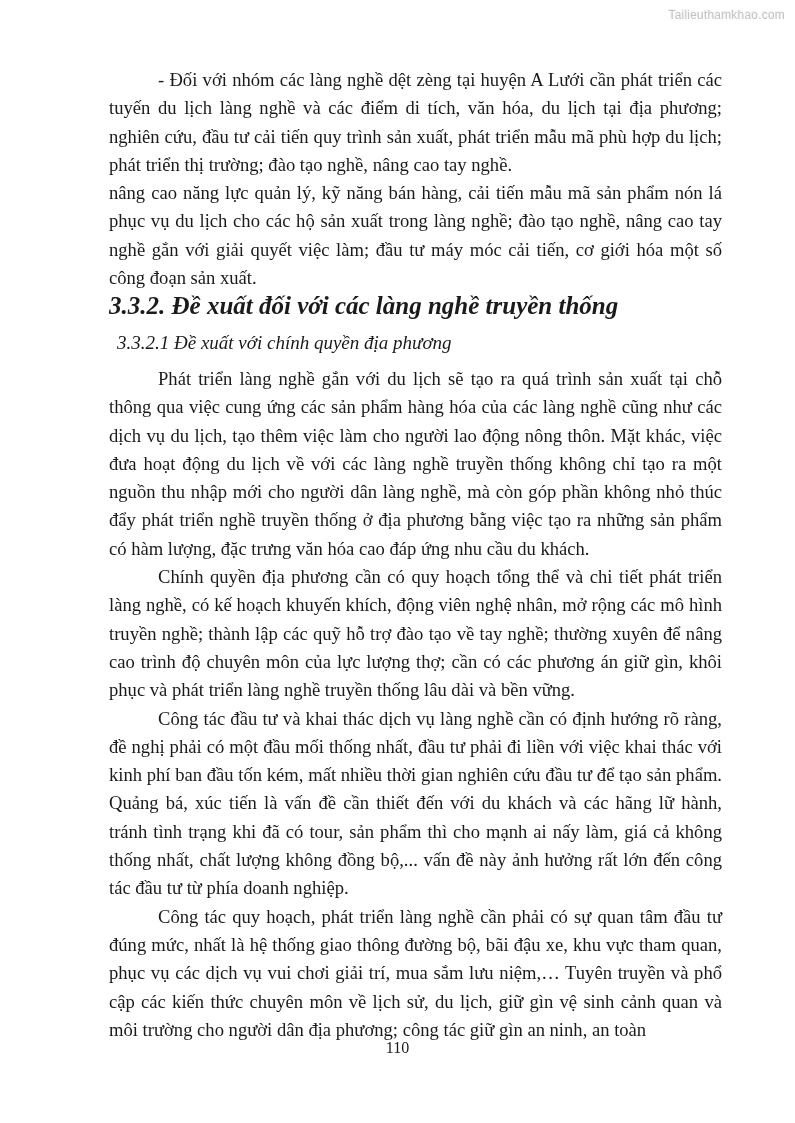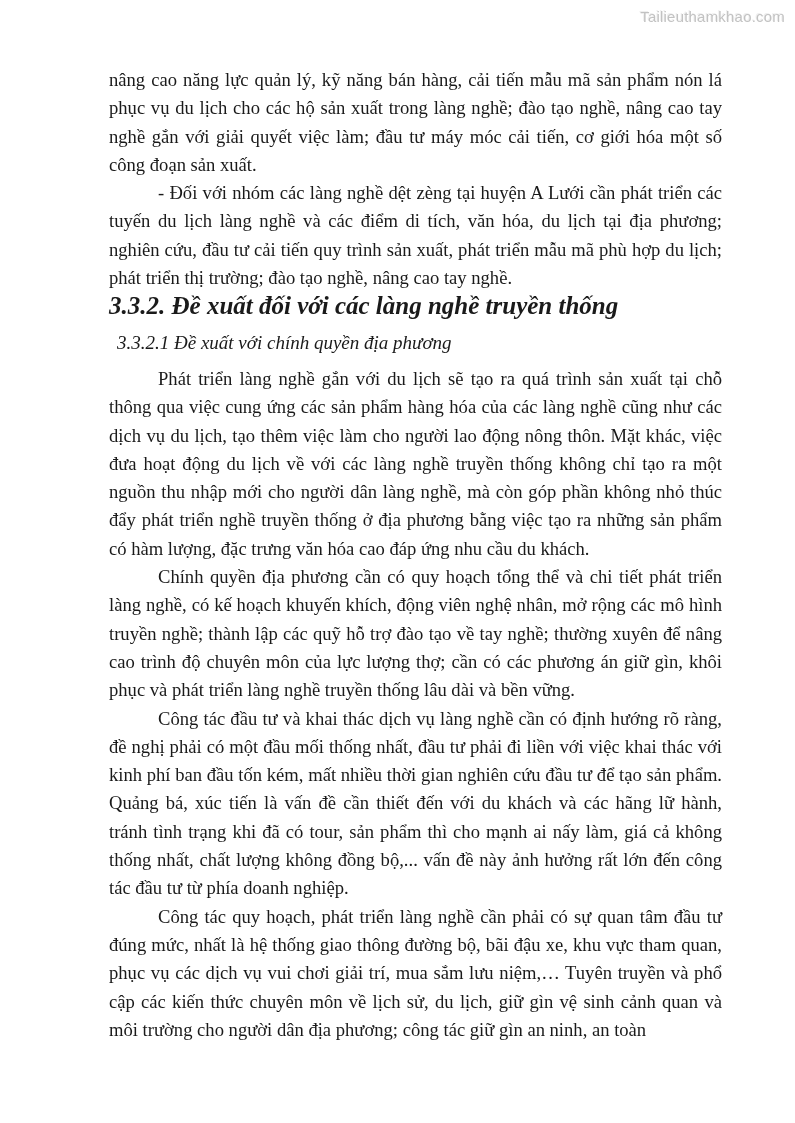--- a/index.html
+++ b/index.html
@@ -14,21 +14,21 @@
     background: #ffffff;
     overflow: hidden;
     font-family: "Liberation Serif", "DejaVu Serif", serif;
     color: #1a1a1a;
   }
   .watermark {
     position: absolute;
     top: 8px;
     right: 10px;
     font-family: "Liberation Sans", "DejaVu Sans", sans-serif;
-    font-size: 15px;
+    font-size: 12px;
     color: #c2c2c2;
     text-shadow: 1px 1px 0 #ffffff, -1px -1px 0 #efefef;
     letter-spacing: 0.2px;
   }
   .content {
     position: absolute;
     top: 66px;
     left: 109px;
     width: 613px;
   }
@@ -71,32 +71,33 @@
 </style>
 </head>
 <body>
 
 <div class="page">
 
   <div class="watermark">Tailieuthamkhao.com</div>
 
   <div class="content">
 
+    <p class="body-par">- Đối với nhóm các làng nghề dệt zèng tại huyện A Lưới cần phát triển các tuyến du lịch làng nghề và các điểm di tích, văn hóa, du lịch tại địa phương; nghiên cứu, đầu tư cải tiến quy trình sản xuất, phát triển mẫu mã phù hợp du lịch; phát triển thị trường; đào tạo nghề, nâng cao tay nghề.</p>
+
     <p class="body-par no-indent">nâng cao năng lực quản lý, kỹ năng bán hàng, cải tiến mẫu mã sản phẩm nón lá phục vụ du lịch cho các hộ sản xuất trong làng nghề; đào tạo nghề, nâng cao tay nghề gắn với giải quyết việc làm; đầu tư máy móc cải tiến, cơ giới hóa một số công đoạn sản xuất.</p>
-
-    <p class="body-par">- Đối với nhóm các làng nghề dệt zèng tại huyện A Lưới cần phát triển các tuyến du lịch làng nghề và các điểm di tích, văn hóa, du lịch tại địa phương; nghiên cứu, đầu tư cải tiến quy trình sản xuất, phát triển mẫu mã phù hợp du lịch; phát triển thị trường; đào tạo nghề, nâng cao tay nghề.</p>
 
     <h2 class="heading-bold-italic">3.3.2. Đề xuất đối với các làng nghề truyền thống</h2>
 
     <h3 class="heading-italic">3.3.2.1 Đề xuất với chính quyền địa phương</h3>
 
     <p class="body-par">Phát triển làng nghề gắn với du lịch sẽ tạo ra quá trình sản xuất tại chỗ thông qua việc cung ứng các sản phẩm hàng hóa của các làng nghề cũng như các dịch vụ du lịch, tạo thêm việc làm cho người lao động nông thôn. Mặt khác, việc đưa hoạt động du lịch về với các làng nghề truyền thống không chỉ tạo ra một nguồn thu nhập mới cho người dân làng nghề, mà còn góp phần không nhỏ thúc đẩy phát triển nghề truyền thống ở địa phương bằng việc tạo ra những sản phẩm có hàm lượng, đặc trưng văn hóa cao đáp ứng nhu cầu du khách.</p>
 
     <p class="body-par">Chính quyền địa phương cần có quy hoạch tổng thể và chi tiết phát triển làng nghề, có kế hoạch khuyến khích, động viên nghệ nhân, mở rộng các mô hình truyền nghề; thành lập các quỹ hỗ trợ đào tạo về tay nghề; thường xuyên để nâng cao trình độ chuyên môn của lực lượng thợ; cần có các phương án giữ gìn, khôi phục và phát triển làng nghề truyền thống lâu dài và bền vững.</p>
 
     <p class="body-par">Công tác đầu tư và khai thác dịch vụ làng nghề cần có định hướng rõ ràng, đề nghị phải có một đầu mối thống nhất, đầu tư phải đi liền với việc khai thác với kinh phí ban đầu tốn kém, mất nhiều thời gian nghiên cứu đầu tư để tạo sản phẩm. Quảng bá, xúc tiến là vấn đề cần thiết đến với du khách và các hãng lữ hành, tránh tình trạng khi đã có tour, sản phẩm thì cho mạnh ai nấy làm, giá cả không thống nhất, chất lượng không đồng bộ,... vấn đề này ảnh hưởng rất lớn đến công tác đầu tư từ phía doanh nghiệp.</p>
 
     <p class="body-par">Công tác quy hoạch, phát triển làng nghề cần phải có sự quan tâm đầu tư đúng mức, nhất là hệ thống giao thông đường bộ, bãi đậu xe, khu vực tham quan, phục vụ các dịch vụ vui chơi giải trí, mua sắm lưu niệm,… Tuyên truyền và phổ cập các kiến thức chuyên môn về lịch sử, du lịch, giữ gìn vệ sinh cảnh quan và môi trường cho người dân địa phương; công tác giữ gìn an ninh, an toàn</p>
 
   </div>
 
+  <div class="page-number">110</div>
 
 </div>
 
 </body></html>

